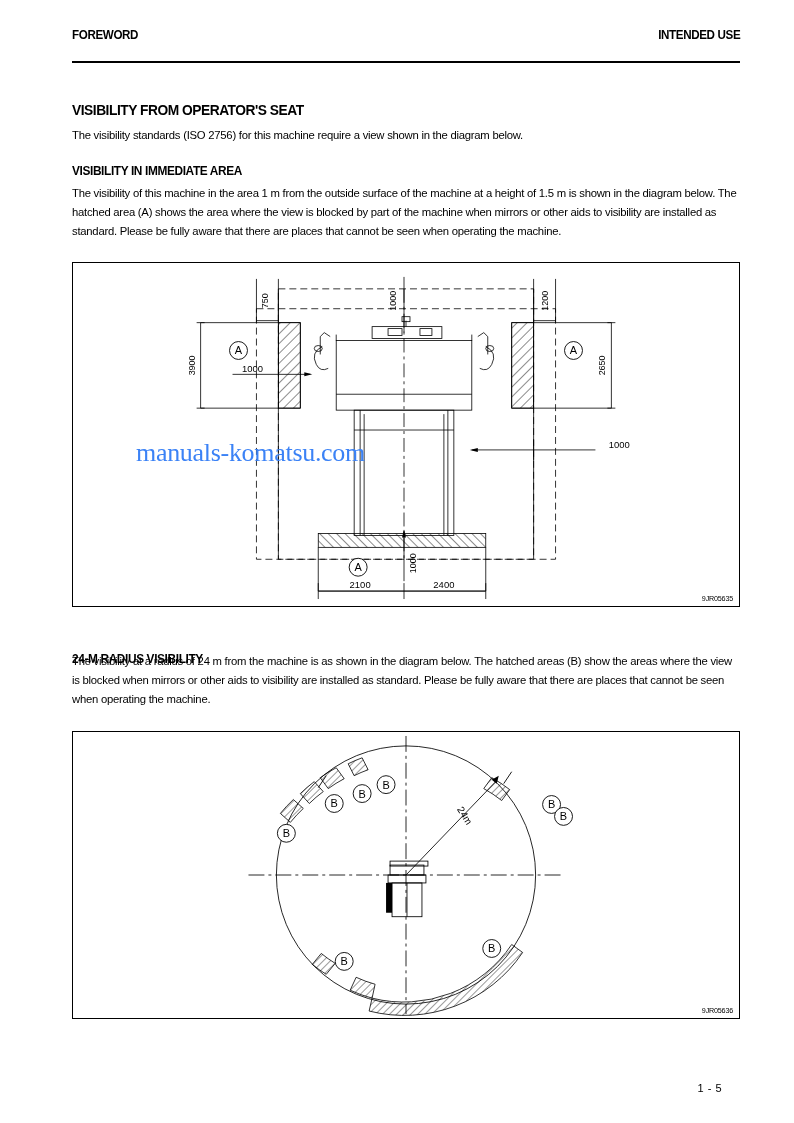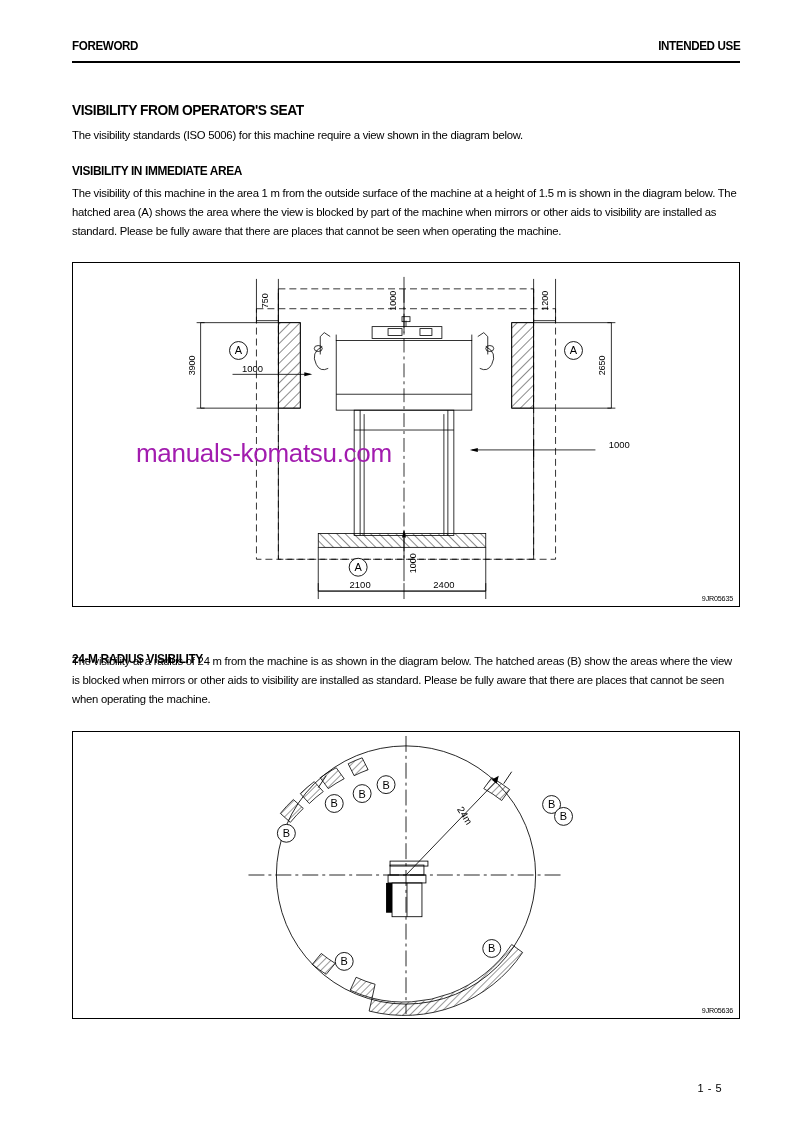--- a/index.html
+++ b/index.html
@@ -20,21 +20,21 @@
     position: absolute;
     left: 0; top: 0;
     width: 794px;
     height: 1123px;
   }
 
   
   .header {
     position: absolute;
     left: 72px;
-    top: 39px;
+    top: 28px;
     width: 668px;
     display: flex;
     justify-content: space-between;
     align-items: flex-end;
     gap: 14px;
   }
   .header-left, .header-right {
     font-size: 12.5px;
     font-weight: bold;
     letter-spacing: -0.4px;
@@ -99,23 +99,23 @@
   }
 
   .drawing { position: absolute; left: 0; top: 0; width: 100%; height: 100%; }
 
   
   .watermark {
     position: absolute;
     left: 136px;
     top: 438px;
     font-size: 26px;
-    color: #a21caf;
+    color: #3b82f6;
     letter-spacing: -0.3px;
-    font-family: Liberation Sans, sans-serif;
+    font-family: Liberation Serif, serif;
     white-space: nowrap;
     z-index: 5;
   }
 
   
   .page-number {
     position: absolute;
     right: 72px;
     top: 1082px;
     font-size: 11px;
@@ -128,21 +128,21 @@
 
 <div class="page">
 
   <div class="header">
     <div class="header-left">FOREWORD</div>
     <div class="header-right">INTENDED USE</div>
   </div>
   <div class="header-rule"></div>
 
   <h1 class="sec-title" style="left:72px; top:102px;">VISIBILITY FROM OPERATOR'S SEAT</h1>
-  <p class="para" style="left:72px; top:126px;">The visibility standards (ISO 5006) for this machine require a view shown in the diagram below.</p>
+  <p class="para" style="left:72px; top:126px;">The visibility standards (ISO 2756) for this machine require a view shown in the diagram below.</p>
 
   <h2 class="sub-title" style="left:72px; top:164px;">VISIBILITY IN IMMEDIATE AREA</h2>
   <p class="para" style="left:72px; top:184px;">The visibility of this machine in the area 1 m from the outside surface of the machine at a height of 1.5 m is shown in the diagram below. The hatched area (A) shows the area where the view is blocked by part of the machine when mirrors or other aids to visibility are installed as standard. Please be fully aware that there are places that cannot be seen when operating the machine.</p>
 
   <div class="figure-box" style="left:72px; top:262px; width:668px; height:345px;">
 
     <svg class="drawing" viewBox="0 0 668 345" preserveAspectRatio="none">
       <defs>
         <pattern id="hatchA" width="7" height="7" patternUnits="userSpaceOnUse" patternTransform="rotate(45)">
           <line x1="0" y1="0" x2="0" y2="7" stroke="#000" stroke-width="0.9"></line>

